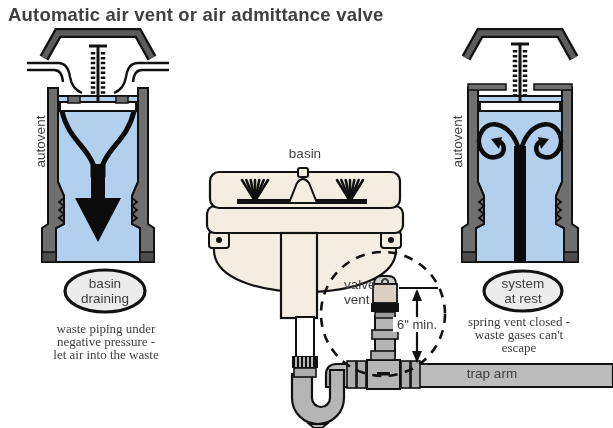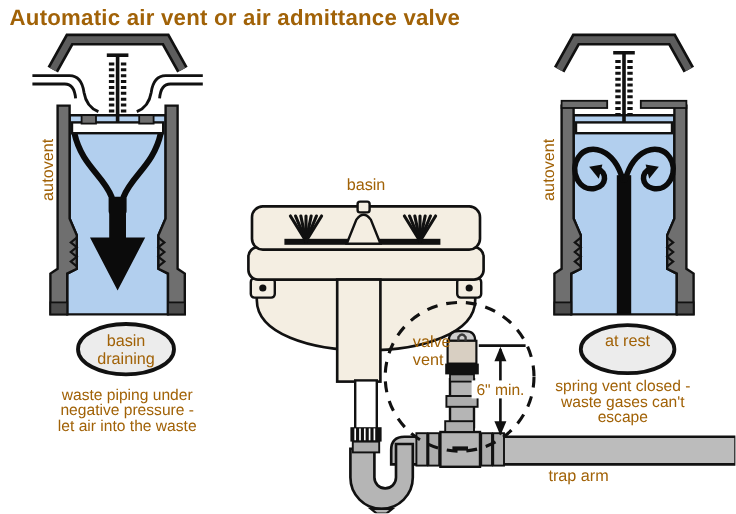--- a/index.html
+++ b/index.html
@@ -1,35 +1,35 @@
 <!DOCTYPE html>
 <html><head>
 <meta charset="utf-8">
 <style>
   html,body { margin:0; padding:0; background:#fff; }
   .stage {
     position:relative; width:613px; height:428px; background:#ffffff;
-    overflow:hidden; font-family:"Liberation Sans", sans-serif; color:#a16207;
+    overflow:hidden; font-family:"Liberation Sans", sans-serif; color:#404040;
   }
   .stage svg { position:absolute; left:0; top:0; }
   .txt { position:absolute; white-space:nowrap; }
   .title { left:8px; top:4px; font-size:18.5px; font-weight:bold; letter-spacing:.2px; }
   .rot-label { width:70px; text-align:center; font-size:13.5px; transform:rotate(-90deg); }
   .rot-left  { left:5px;  top:134px; }
   .rot-right { left:422px; top:134px; }
   .oval-text { width:100px; text-align:center; font-size:13.5px; line-height:14.5px; white-space:normal; }
   .oval-left  { left:55px;  top:277px; }
   .oval-right { left:473px; top:277px; }
-  .caption { text-align:center; font-size:13px; line-height:13px; white-space:normal; }
+  .caption { text-align:center; font-size:13px; line-height:13px; white-space:normal;font-family:Liberation Serif, serif; }
   .cap-left  { left:10px;  top:322px; width:192px; }
   .cap-right { left:430px; top:316px; width:178px; line-height:12.8px; }
   .basin-label { left:255px; top:146px; width:100px; text-align:center; font-size:13.5px; }
   .callout { left:344px; top:278px; font-size:13.5px; line-height:14.5px; }
   .measure { left:393px; top:317px; width:48px; text-align:center; font-size:13px; background:#fff; }
-  .traparm { left:457px; top:366px; width:70px; font-size:13.5px;margin-top:23px; }
+  .traparm { left:457px; top:366px; width:70px; text-align:center; font-size:13.5px; }
 </style>
 </head>
 <body>
 
 <div class="stage">
 
   <svg width="613" height="428" viewBox="0 0 613 428">
 
     <g>
       <path fill="#b2cfee" stroke="#111" stroke-width="2" d="M58,96 L138,96 L138,182 L132,196 L132,224 L140,228 L140,262 L56,262 L56,228 L64,224 L64,196 L58,182 Z"></path>
@@ -173,20 +173,21 @@
   <div class="txt title">Automatic air vent or air admittance valve</div>
 
   <div class="txt rot-label rot-left">autovent</div>
   <div class="txt rot-label rot-right">autovent</div>
 
   <div class="txt oval-text oval-left">
     <div>basin</div>
     <div>draining</div>
   </div>
   <div class="txt oval-text oval-right">
+    <div>system</div>
     <div>at rest</div>
   </div>
 
   <div class="txt caption cap-left">
     <div>waste piping under</div>
     <div>negative pressure -</div>
     <div>let air into the waste</div>
   </div>
   <div class="txt caption cap-right">
     <div>spring vent closed -</div>

